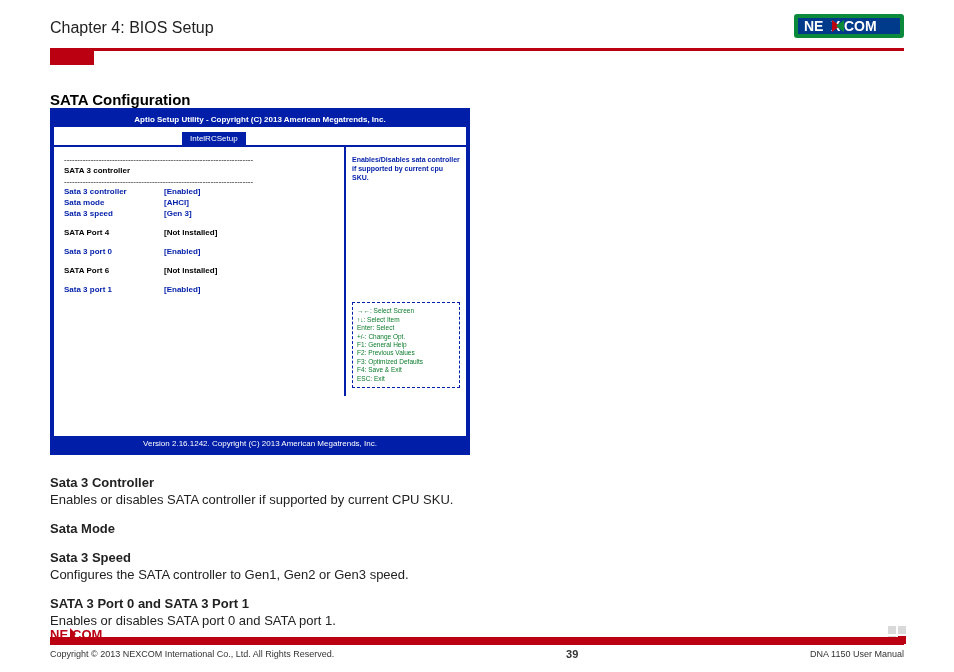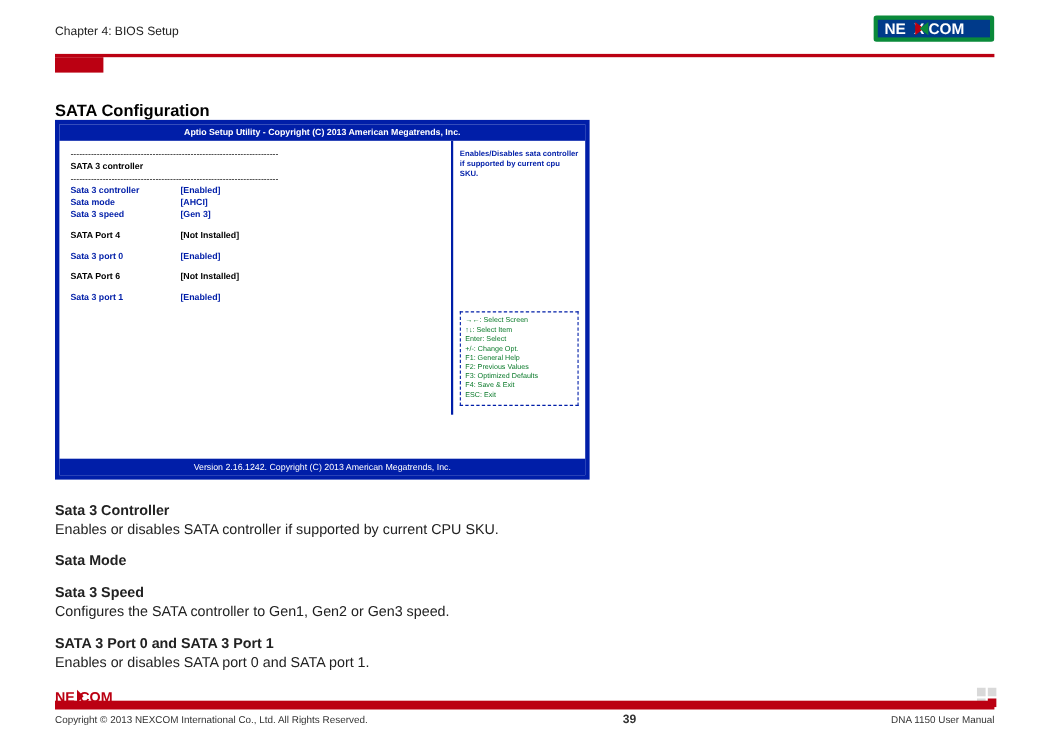--- a/index.html
+++ b/index.html
@@ -1,26 +1,26 @@
 <!DOCTYPE html>
 <html><head>
 <meta charset="utf-8">
 <style>
   * { box-sizing: border-box; margin: 0; padding: 0; }
   body { width: 954px; height: 672px; font-family: Arial, Helvetica, sans-serif; background: #fff; color: #000; position: relative; }
 
   .header { display: flex; justify-content: space-between; align-items: center; padding: 12px 50px 4px 50px; }
-  .header-left { font-size: 11px; color: #222; }
+  .header-left { font-size: 16px; color: #222; }
   .red-bar-top { height: 3px; background: #bb0012; margin: 0 50px; }
   .red-tab { width: 44px; height: 14px; background: #bb0012; margin-left: 50px; }
 
   .content { padding: 26px 50px 10px 50px; }
   .title { font-size: 15px; font-weight: bold; }
 
-  .bios-wrap { border: 4px solid #001ea8; width: 486px; }
+  .bios-wrap { border: 4px solid #001ea8; width: 420px; }
   .bios-titlebar { background: #001ea8; color: #fff; font-size: 8px; font-weight: bold; text-align: center; padding: 3px 0; }
   .bios-tabrow { background: #fff; border-bottom: 2px solid #001ea8; }
   .bios-tab { display: inline-block; background: #001ea8; color: #fff; font-size: 8px; padding: 2px 8px; margin-left: 128px; }
   .bios-body { display: flex; min-height: 240px; }
   .bios-main { flex: 1; padding: 8px 10px; border-right: 2px solid #001ea8; font-size: 8px; }
   .bios-right { width: 120px; padding: 8px 6px; font-size: 7px; }
   .dashline { color: #000; font-size: 8px; letter-spacing: 0px; white-space: nowrap; overflow: hidden; }
   .sec-label { font-weight: bold; color: #000; font-size: 8px; padding: 2px 0; }
   .row { display: flex; padding: 1px 0; }
   .row .k { width: 100px; }
@@ -64,20 +64,23 @@
   </div>
 </div>
 <div class="red-bar-top"></div>
 <div class="red-tab"></div>
 
 <div class="content">
   <div class="title">SATA Configuration</div>
 
   <div class="bios-wrap">
     <div class="bios-titlebar">Aptio Setup Utility - Copyright (C) 2013 American Megatrends, Inc.</div>
+    <div class="bios-tabrow">
+      <span class="bios-tab">IntelRCSetup</span>
+    </div>
     <div class="bios-body">
       <div class="bios-main">
         <div class="dashline">-----------------------------------------------------------------------</div>
         <div class="sec-label">SATA 3 controller</div>
         <div class="dashline">-----------------------------------------------------------------------</div>
         <div id="bios-rows">
             <div class="row blue-b">
               <span class="k">Sata 3 controller</span>
               <span class="v">[Enabled]</span>
             </div>

